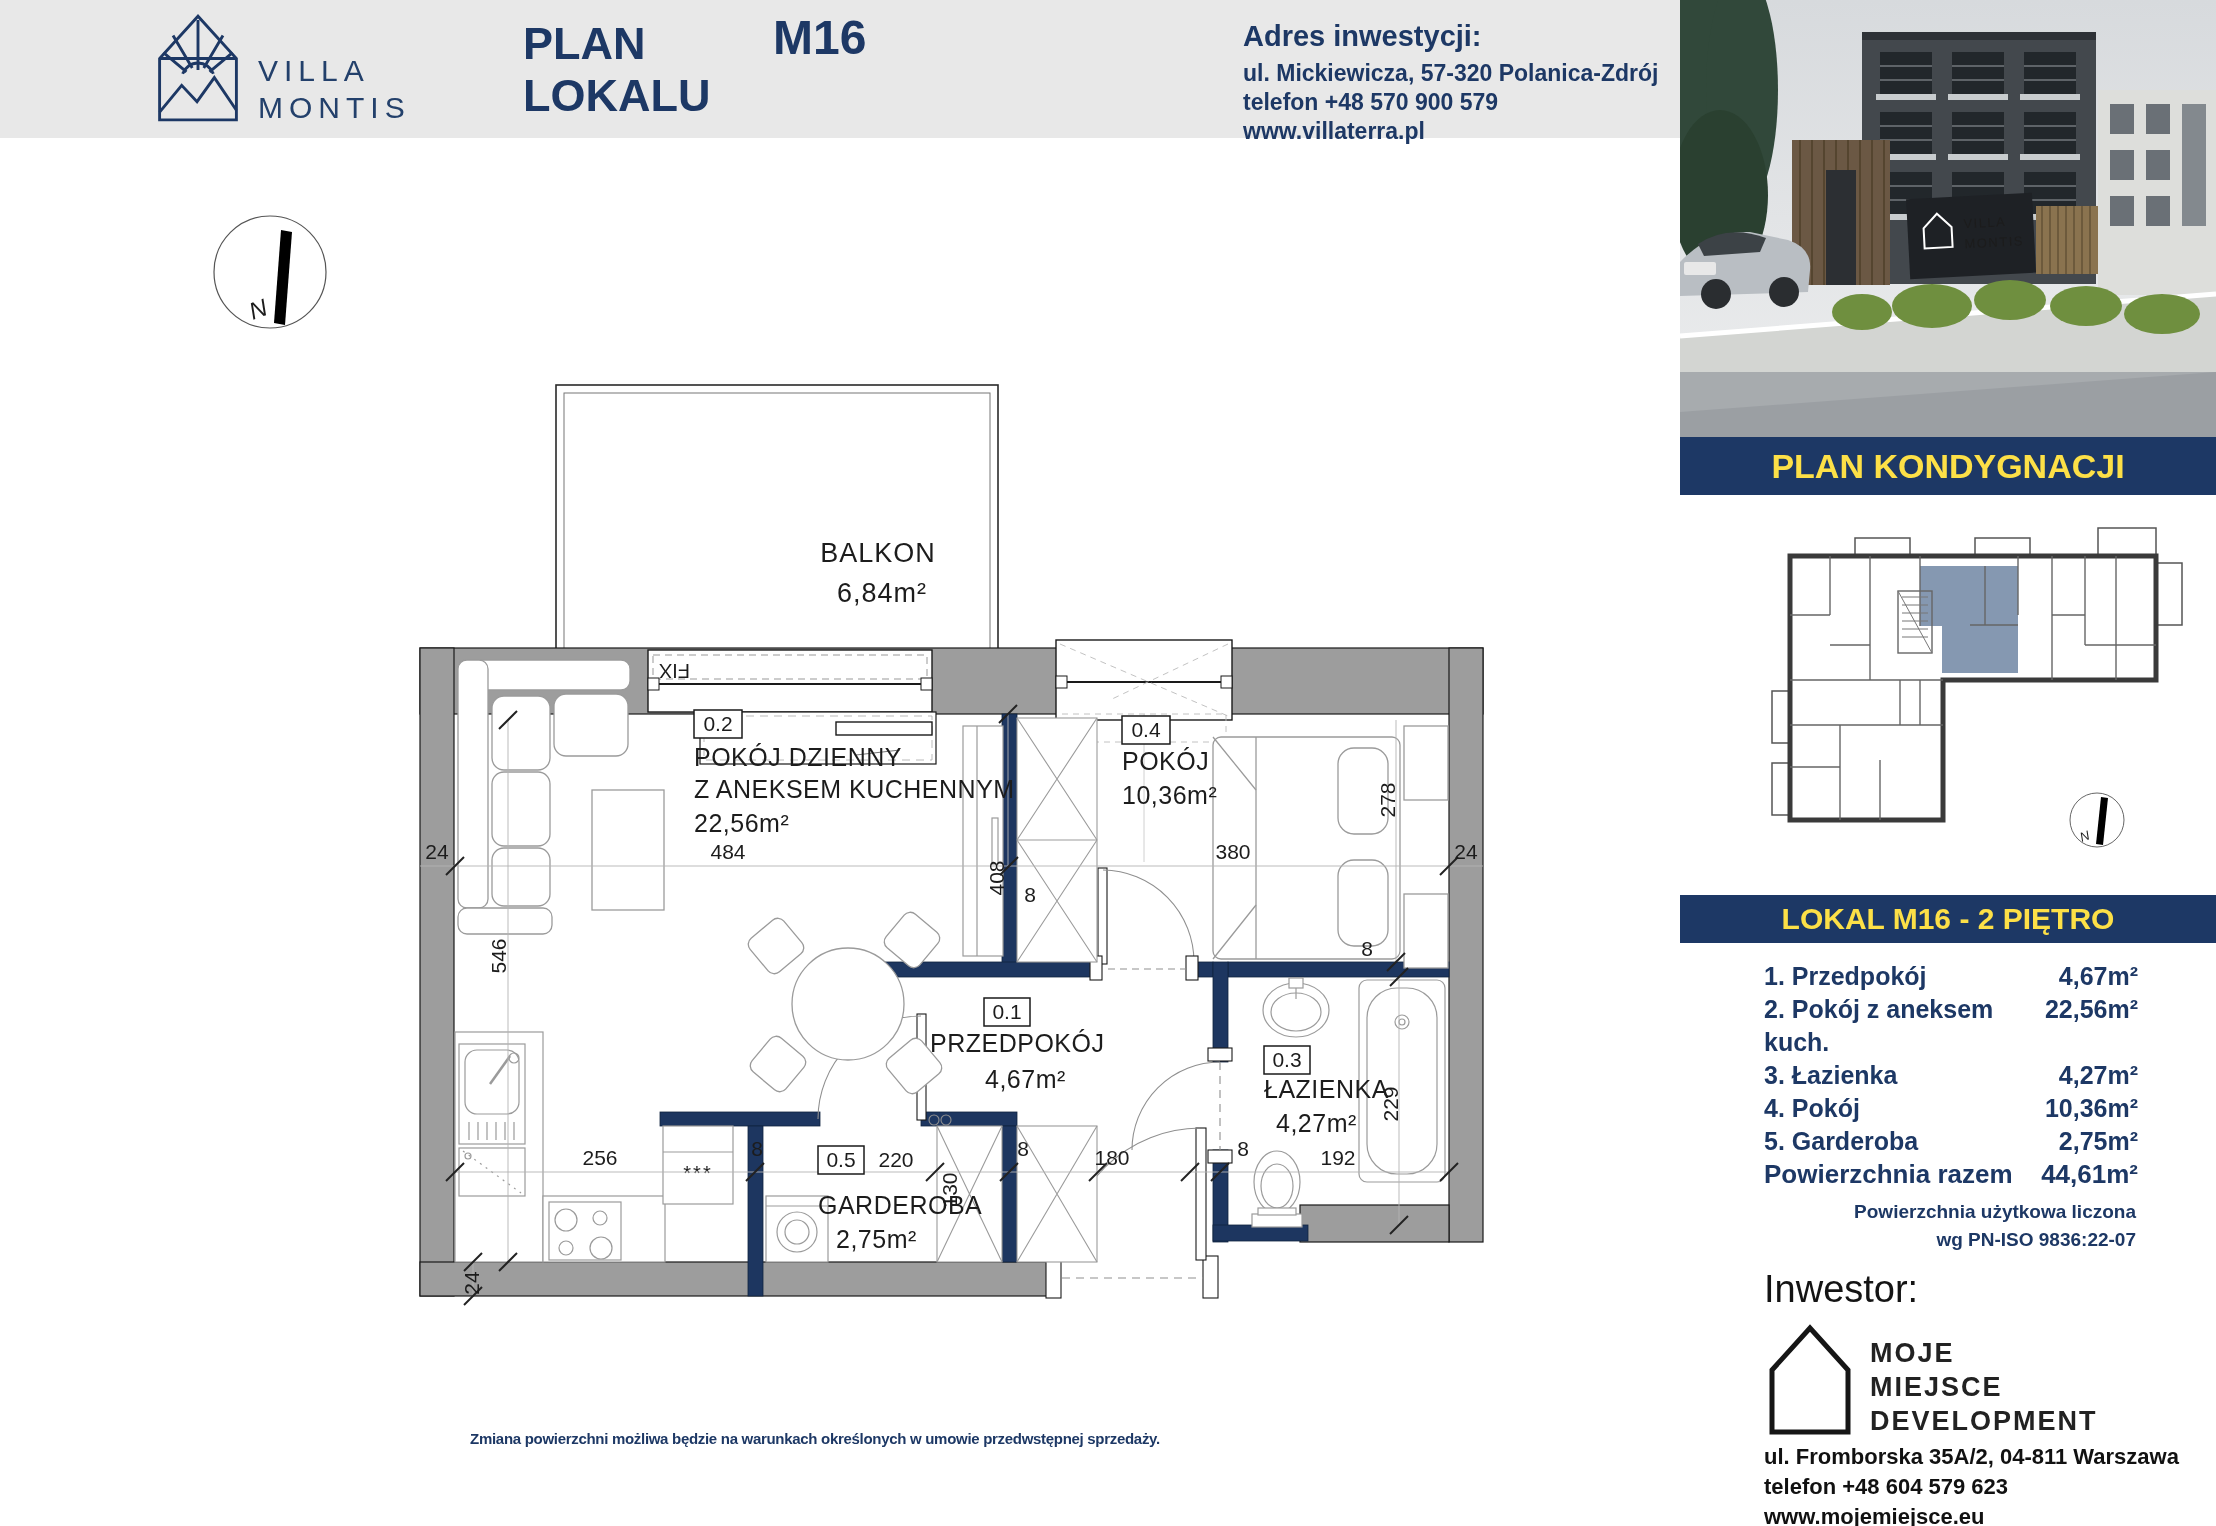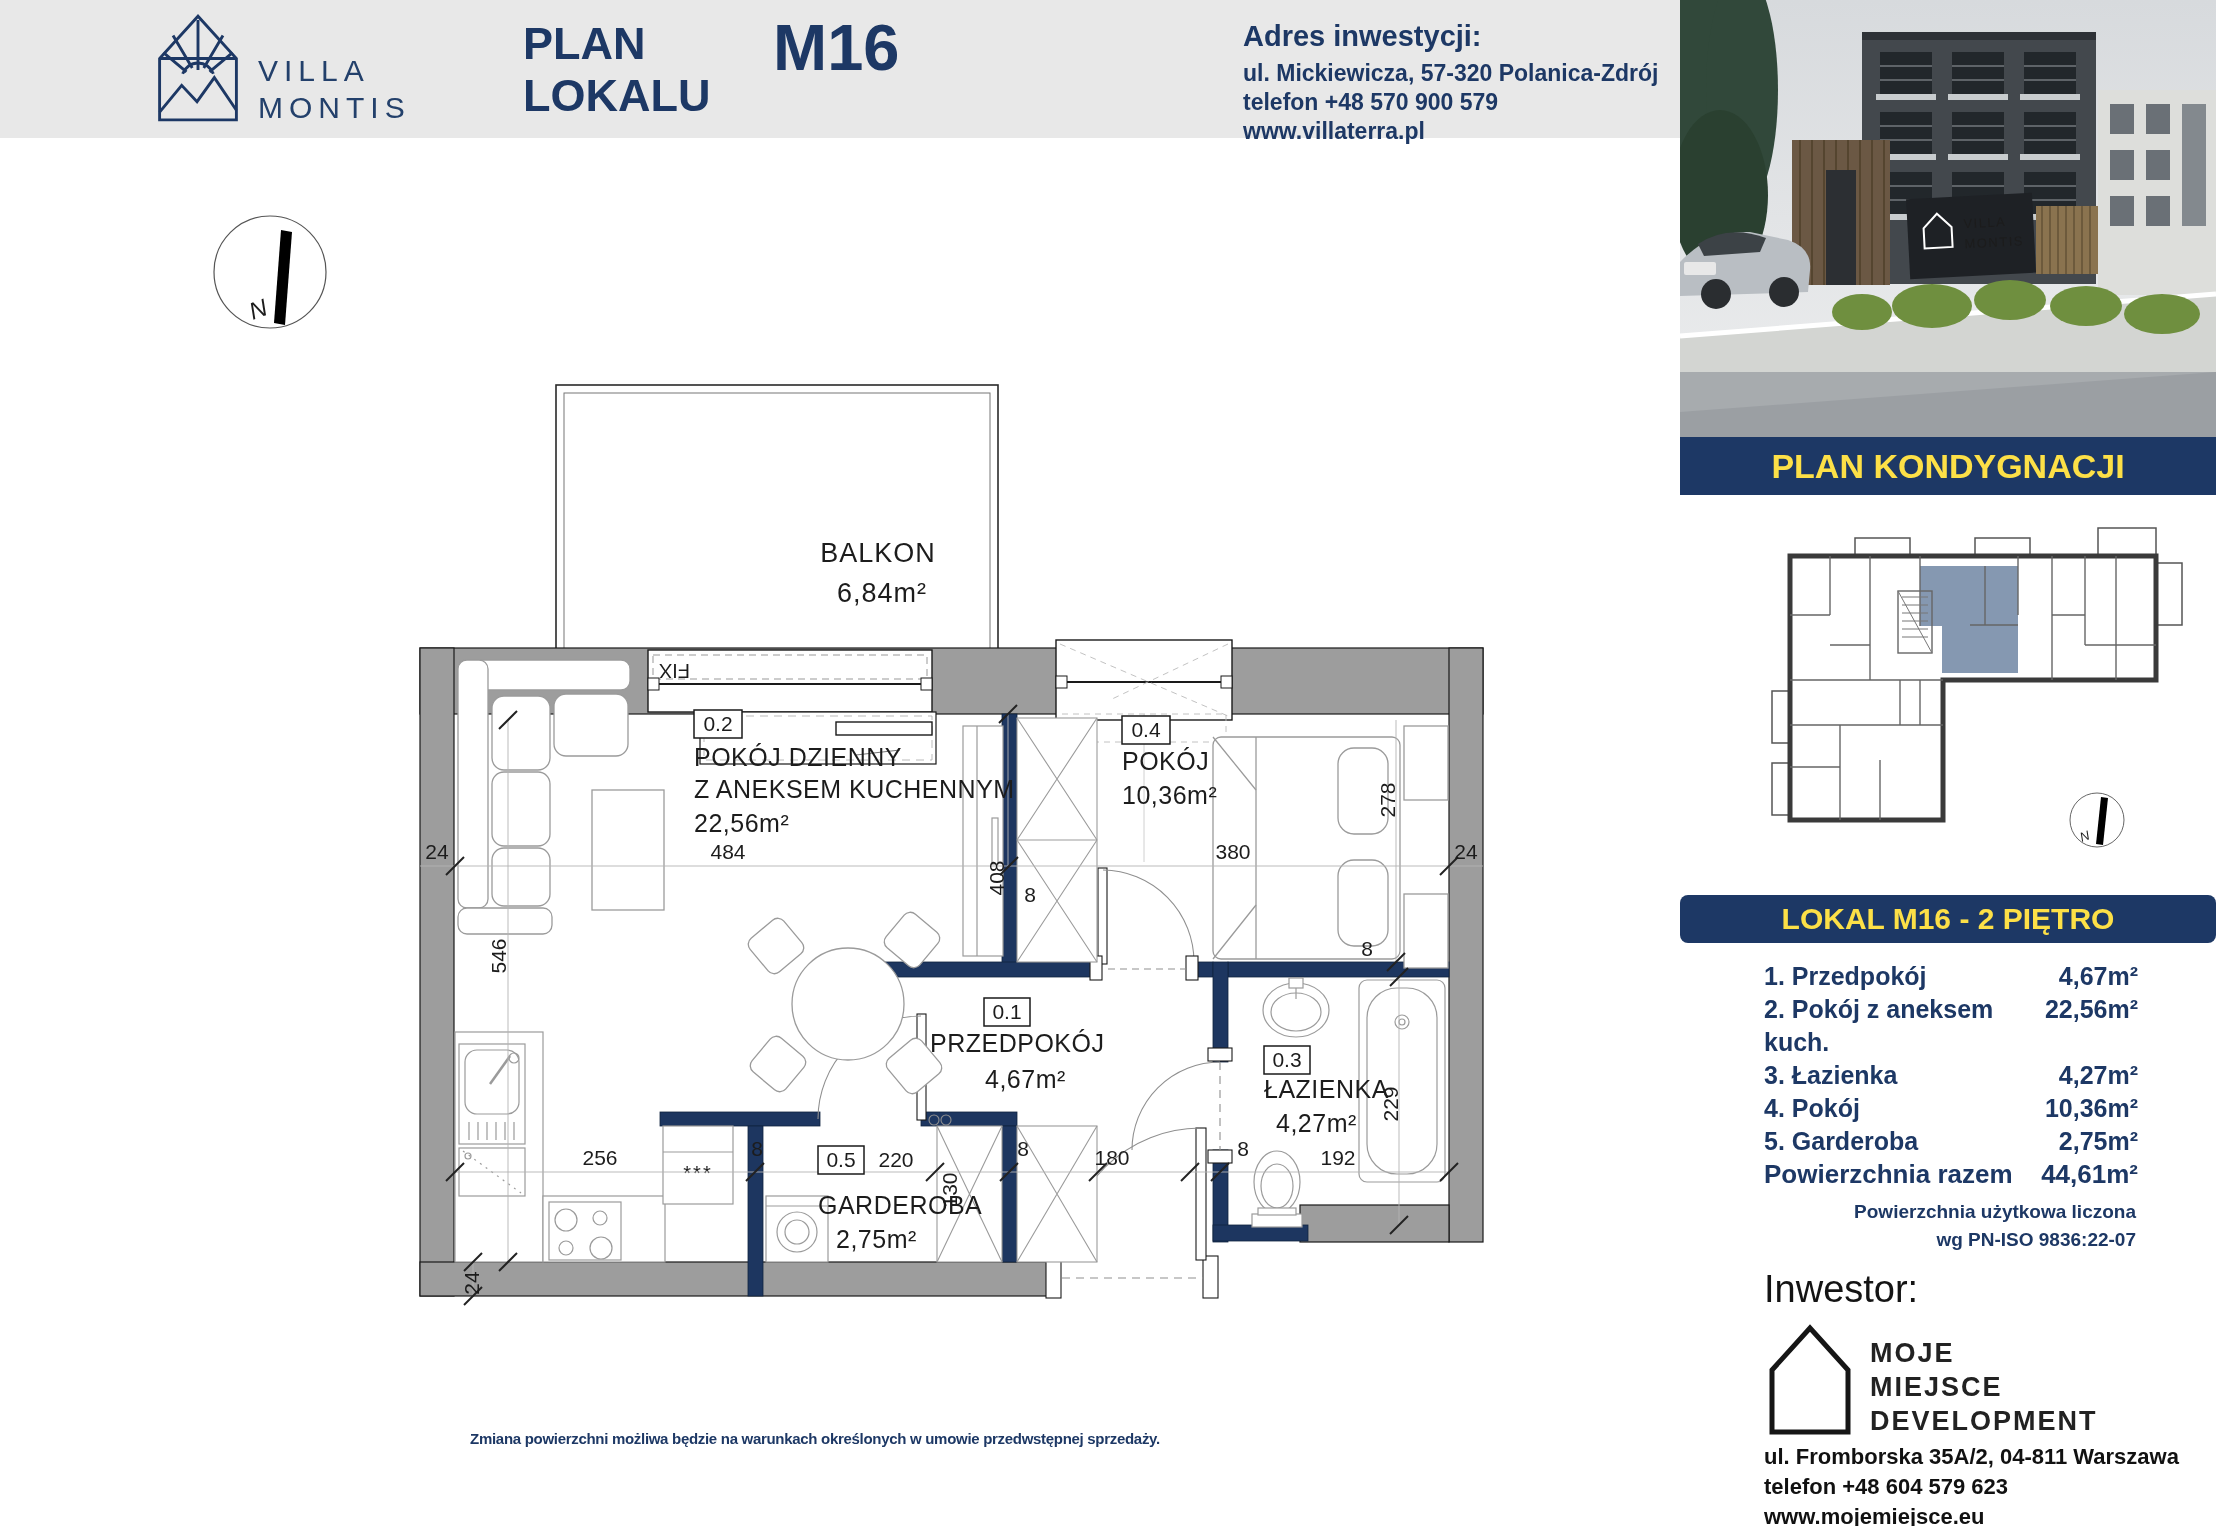--- a/index.html
+++ b/index.html
@@ -4,30 +4,30 @@
 <style>
   html,body{margin:0;padding:0;background:#fff;}
   .page{position:relative;width:2216px;height:1526px;background:#ffffff;
         font-family:"Liberation Sans",sans-serif;overflow:hidden;}
   .abs{position:absolute;}
 
   
   .header{left:0;top:0;width:1680px;height:138px;background:#e8e8e8;}
   .brand-text{left:258px;top:52px;font-size:30px;letter-spacing:6px;color:#23406b;line-height:37px;}
   .title{left:523px;top:18px;font-size:45px;font-weight:bold;color:#1d3865;line-height:52px;}
-  .unit-code{left:773px;top:10px;font-size:65px;font-weight:bold;color:#1d3865;}
+  .unit-code{left:773px;top:10px;font-size:48px;font-weight:bold;color:#1d3865;}
   .addr{left:1243px;top:20px;color:#1d3865;}
   .addr .h{font-size:29px;font-weight:bold;margin-bottom:6px;}
   .addr .l{font-size:23px;font-weight:bold;line-height:29px;}
 
   
   .sidebar{left:1680px;top:0;width:536px;height:1526px;background:#fff;}
   .banner{width:536px;background:#1d3865;color:#fde047;font-weight:bold;text-align:center;}
   .banner1{top:437px;height:58px;line-height:58px;font-size:34px;}
-  .banner2{top:895px;height:48px;line-height:48px;font-size:30px;border-radius:8px;}
+  .banner2{top:895px;height:48px;line-height:48px;font-size:30px;}
   .roomlist{left:0;top:960px;width:536px;}
   .rl-row{display:flex;justify-content:space-between;padding:0 78px 0 84px;
           color:#1d3865;font-weight:bold;font-size:25px;line-height:33px;}
   .rl-total{font-size:26px;}
   .note{right:80px;top:1198px;width:380px;text-align:right;color:#1d3865;
         font-weight:bold;font-size:19px;line-height:28px;}
   .inv-head{left:84px;top:1268px;font-size:38px;color:#141414;}
   .inv-name{left:190px;top:1336px;font-size:27px;letter-spacing:2px;color:#222;line-height:34px;font-weight:bold;}
   .inv-addr{left:84px;top:1442px;color:#111;font-weight:bold;font-size:22px;line-height:30px;}
 

